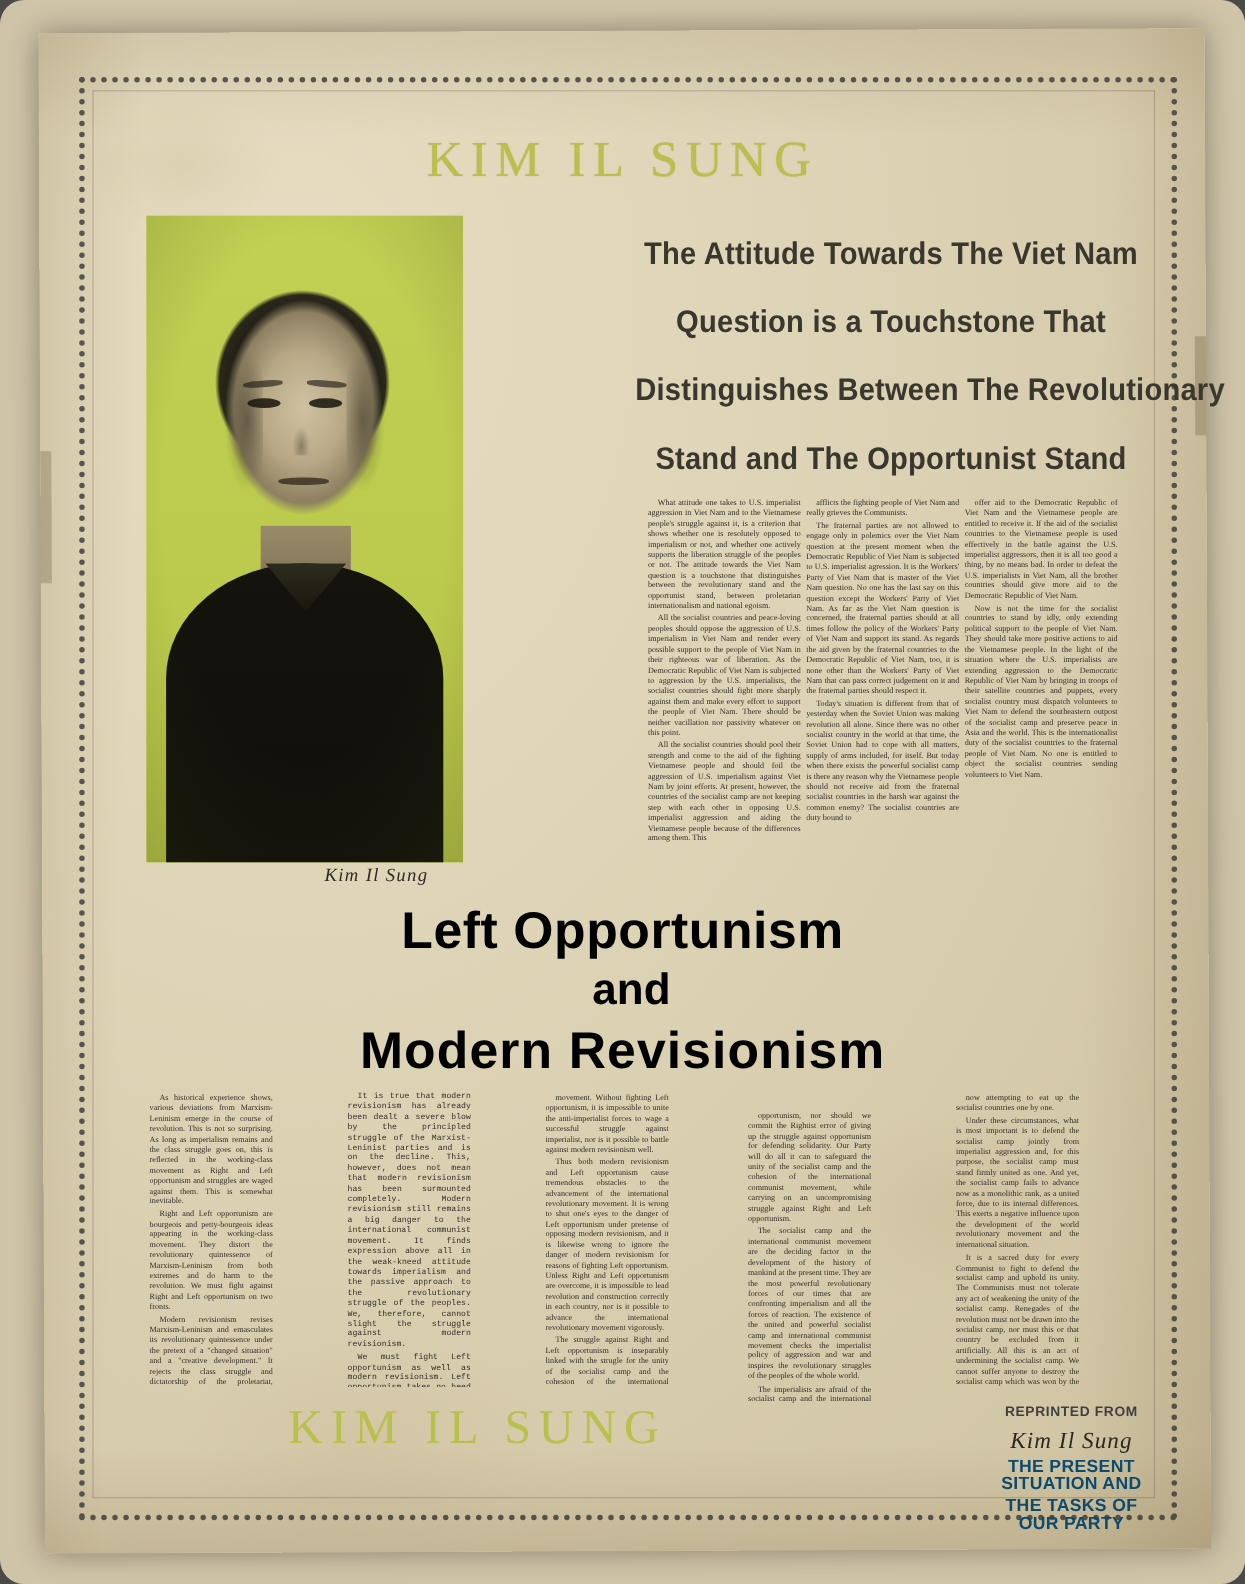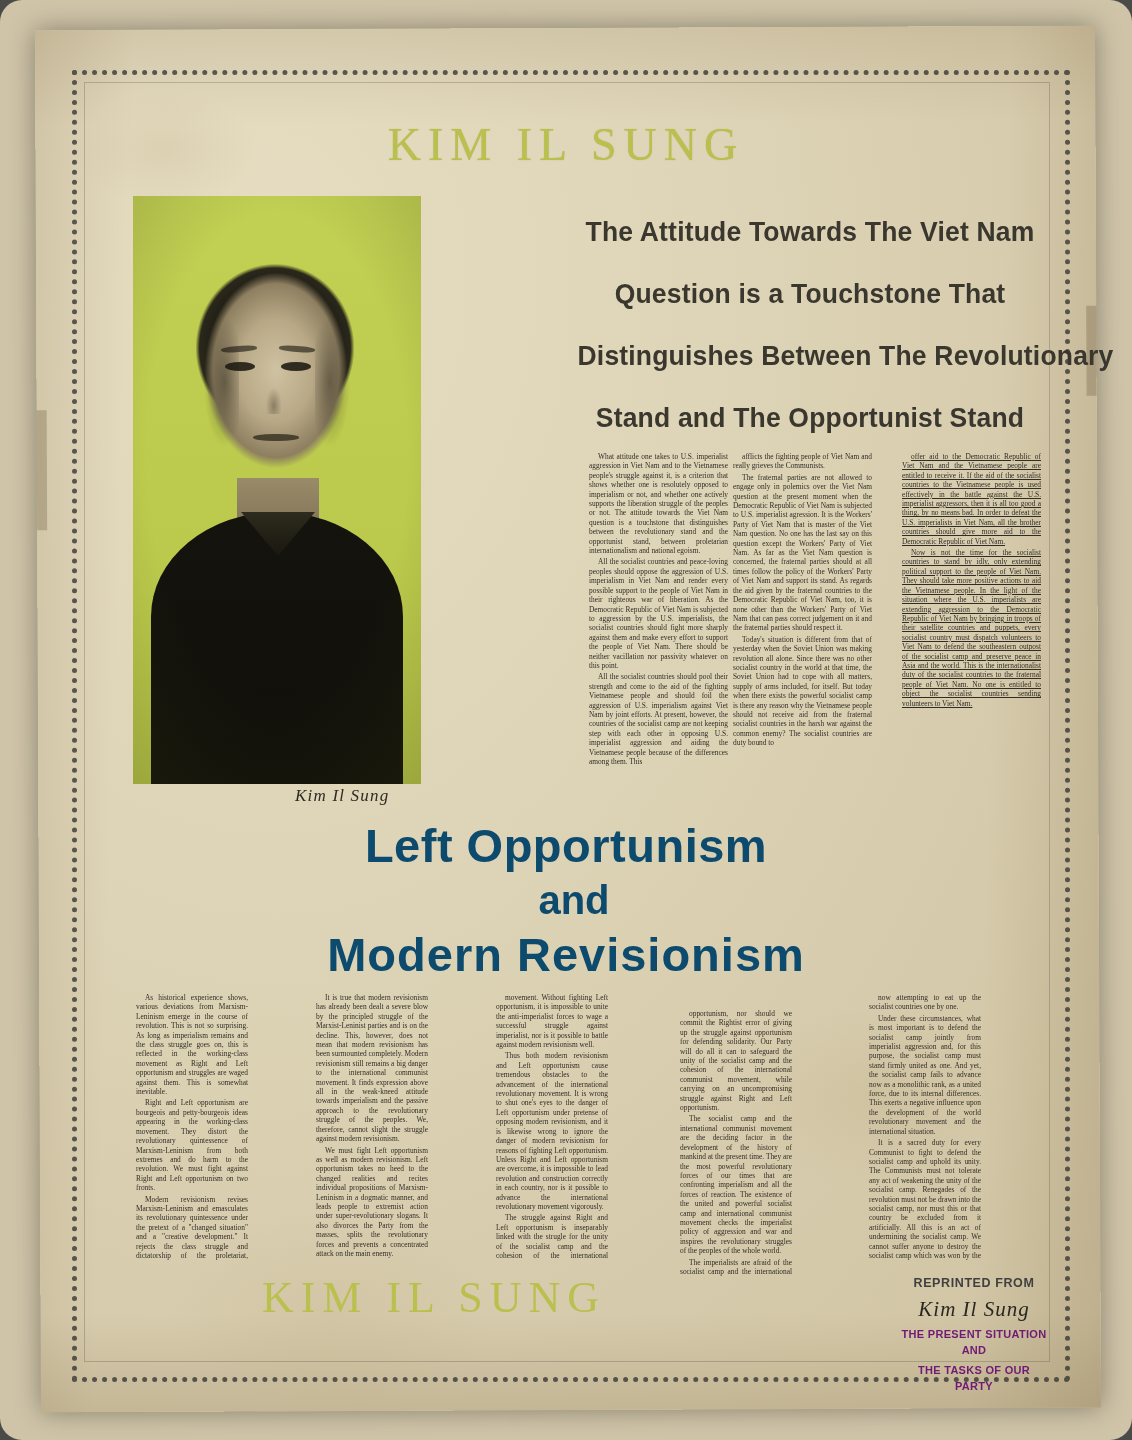--- a/index.html
+++ b/index.html
@@ -148,53 +148,53 @@
     font-family:"Liberation Serif",serif;
     font-size:7.4px;line-height:9.4px;
     text-align:justify;
     color:#302d26;
     -webkit-hyphens:auto;hyphens:auto;
   }
   .col p{margin:0 0 0 0;text-indent:9px;}
   .col p+p{margin-top:2px;}
 
   .top-col{top:452px;width:139px;}
-  .tc1{left:589px;} .tc2{left:733px;} .tc3{left:902px;text-decoration:underline;}
+  .tc1{left:589px;} .tc2{left:733px;} .tc3{left:877px;}
   .top-col{height:336px;overflow:hidden;}
 
   
   .headline2{
     position:absolute;left:84px;top:818px;width:964px;
     text-align:center;
     font-family:"Liberation Sans Narrow","Liberation Sans",sans-serif;
-    font-weight:bold;color:#0c4a6e;
+    font-weight:bold;color:#000000;
   }
   .headline2 .l1{font-size:47px;line-height:56px;letter-spacing:.5px;}
   .headline2 .l2{font-size:40px;line-height:52px;padding-left:16px;}
   .headline2 .l3{font-size:47px;line-height:58px;letter-spacing:1px;}
 
   .bot-col{top:993px;width:112px;height:268px;overflow:hidden;}
-  .bc1{left:136px;} .bc2{left:316px;} .bc3{left:496px;} .bc4{left:680px;margin-top:16px;} .bc5{left:869px;}
+  .bc1{left:136px;} .bc2{left:316px;font-family:Liberation Mono, monospace;} .bc3{left:496px;} .bc4{left:680px;margin-top:16px;} .bc5{left:869px;}
 
   
   .reprint{
     position:absolute;left:898px;top:1276px;width:152px;text-align:center;
   }
   .reprint .rf{
     font-family:"Liberation Sans Narrow","Liberation Sans",sans-serif;
     font-weight:bold;font-size:12.5px;letter-spacing:.6px;color:#404040;
   }
   .reprint .kis{
     font-family:"Liberation Serif",serif;font-style:italic;
     font-size:21px;color:#2b2821;margin-top:7px;letter-spacing:1px;
   }
   .reprint .tt{
     font-family:"Liberation Sans Narrow","Liberation Sans",sans-serif;
-    font-weight:bold;font-size:11px;line-height:16px;letter-spacing:.3px;
-    color:#701a75;margin-top:4px;
+    font-weight:bold;font-size:16px;line-height:16px;letter-spacing:.3px;
+    color:#0c4a6e;margin-top:4px;
   }
 
   
   .tear{position:absolute;background:rgba(90,74,45,.28);pointer-events:none;}
 </style>
 </head>
 <body>
 
 <div id="page">
 

